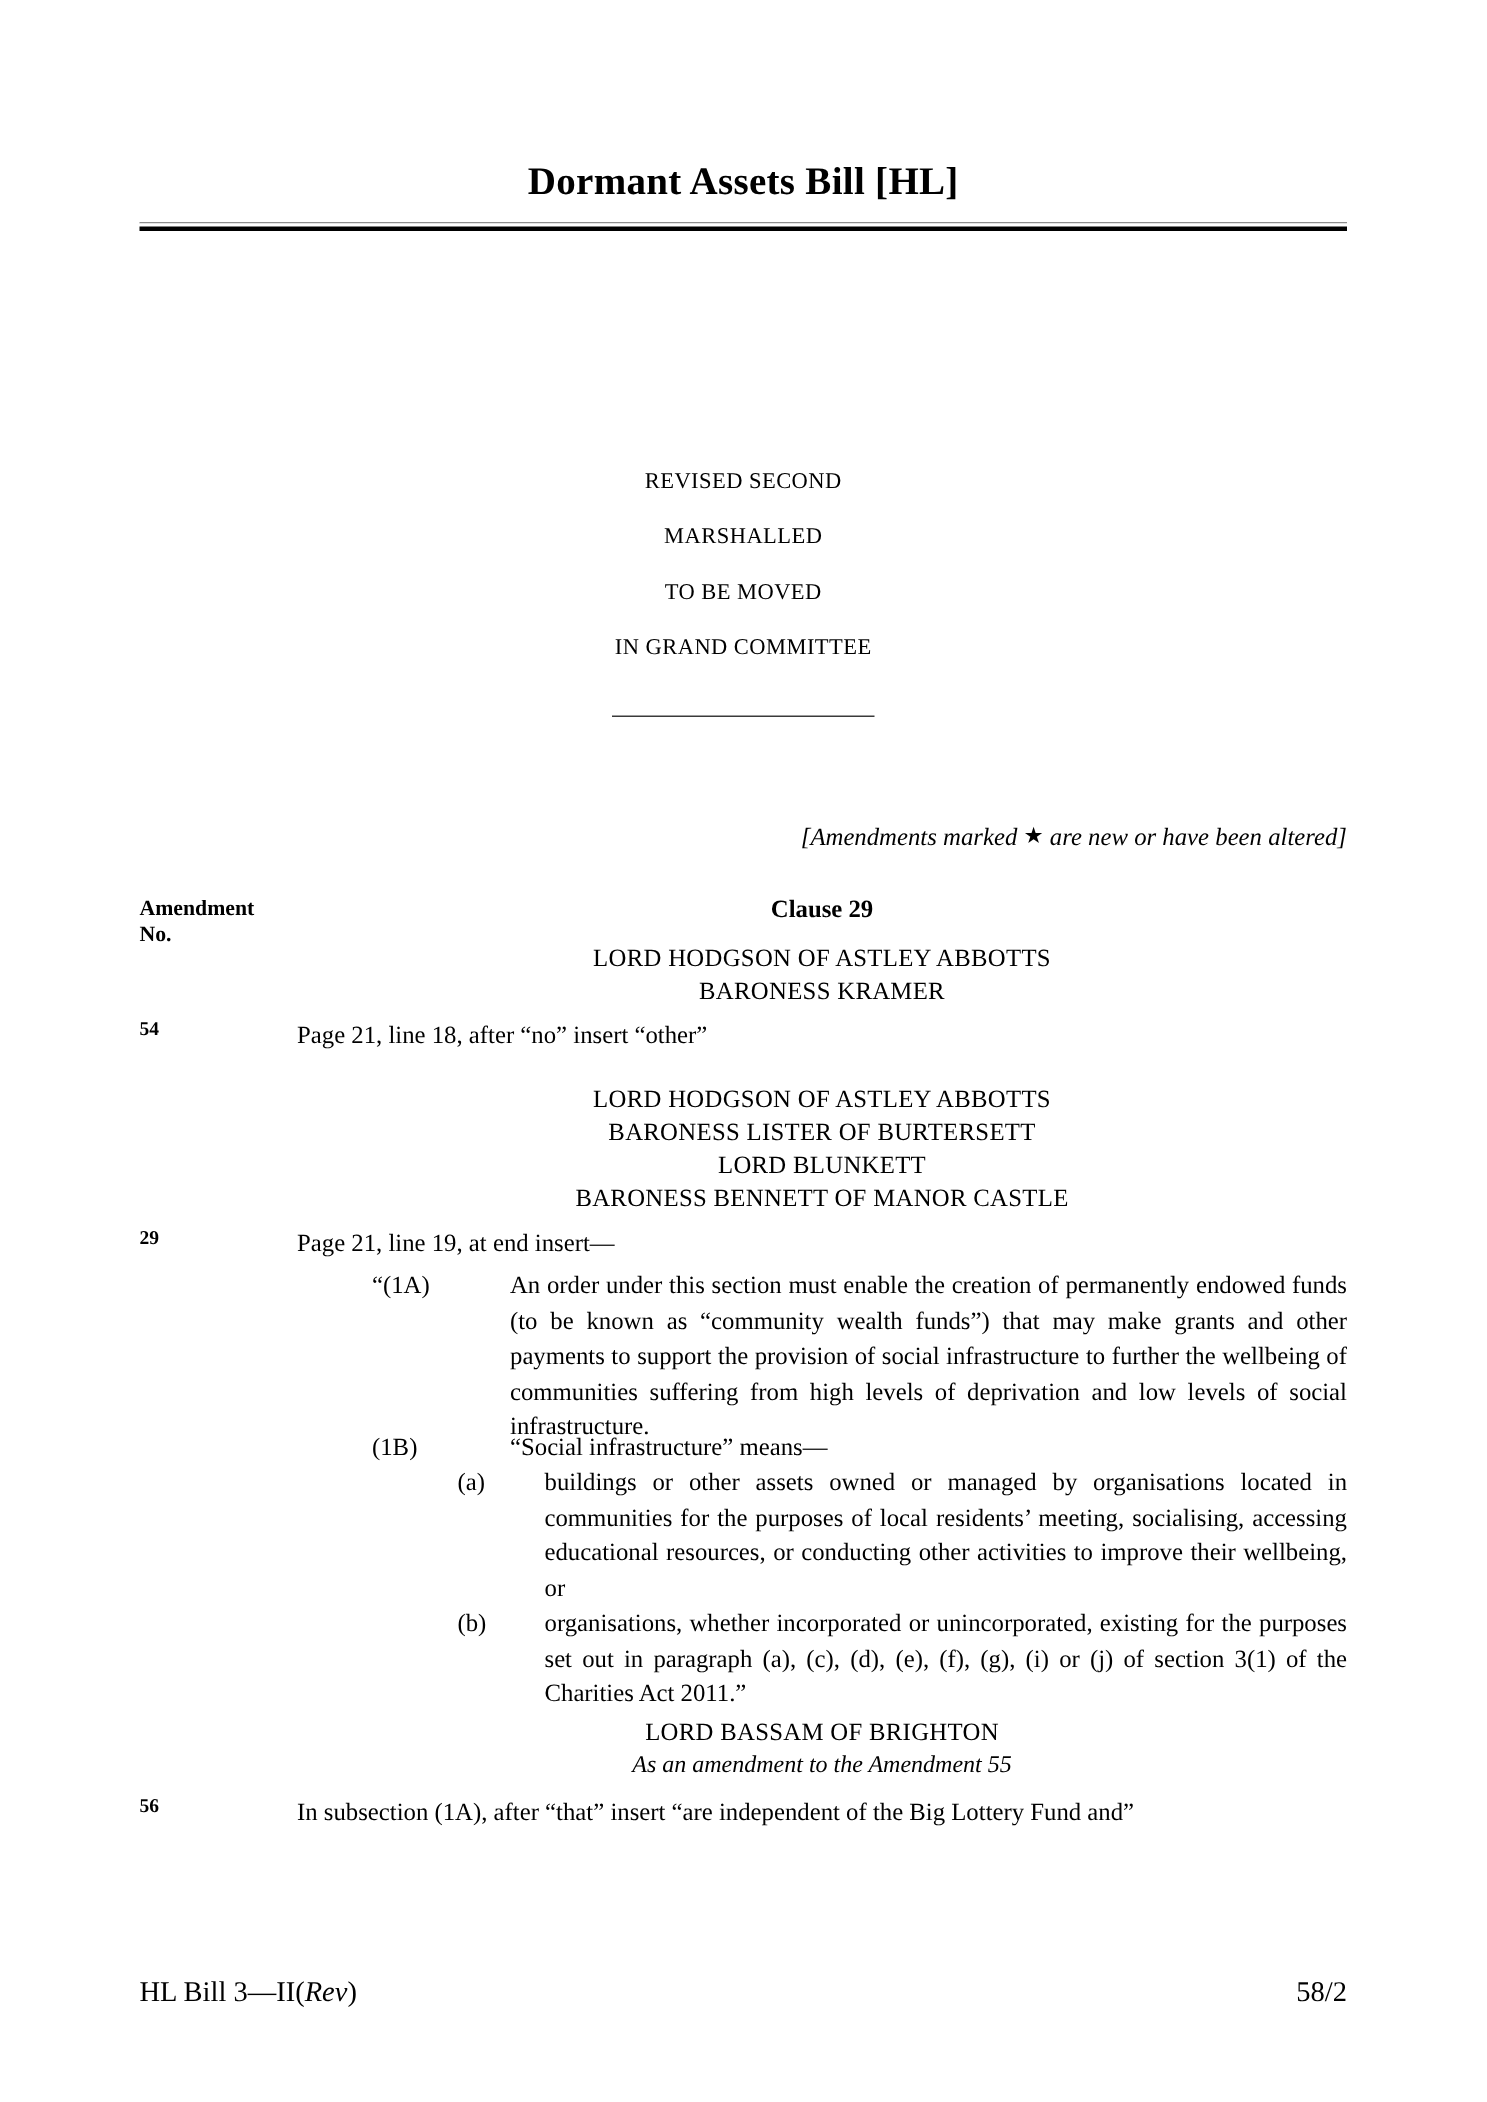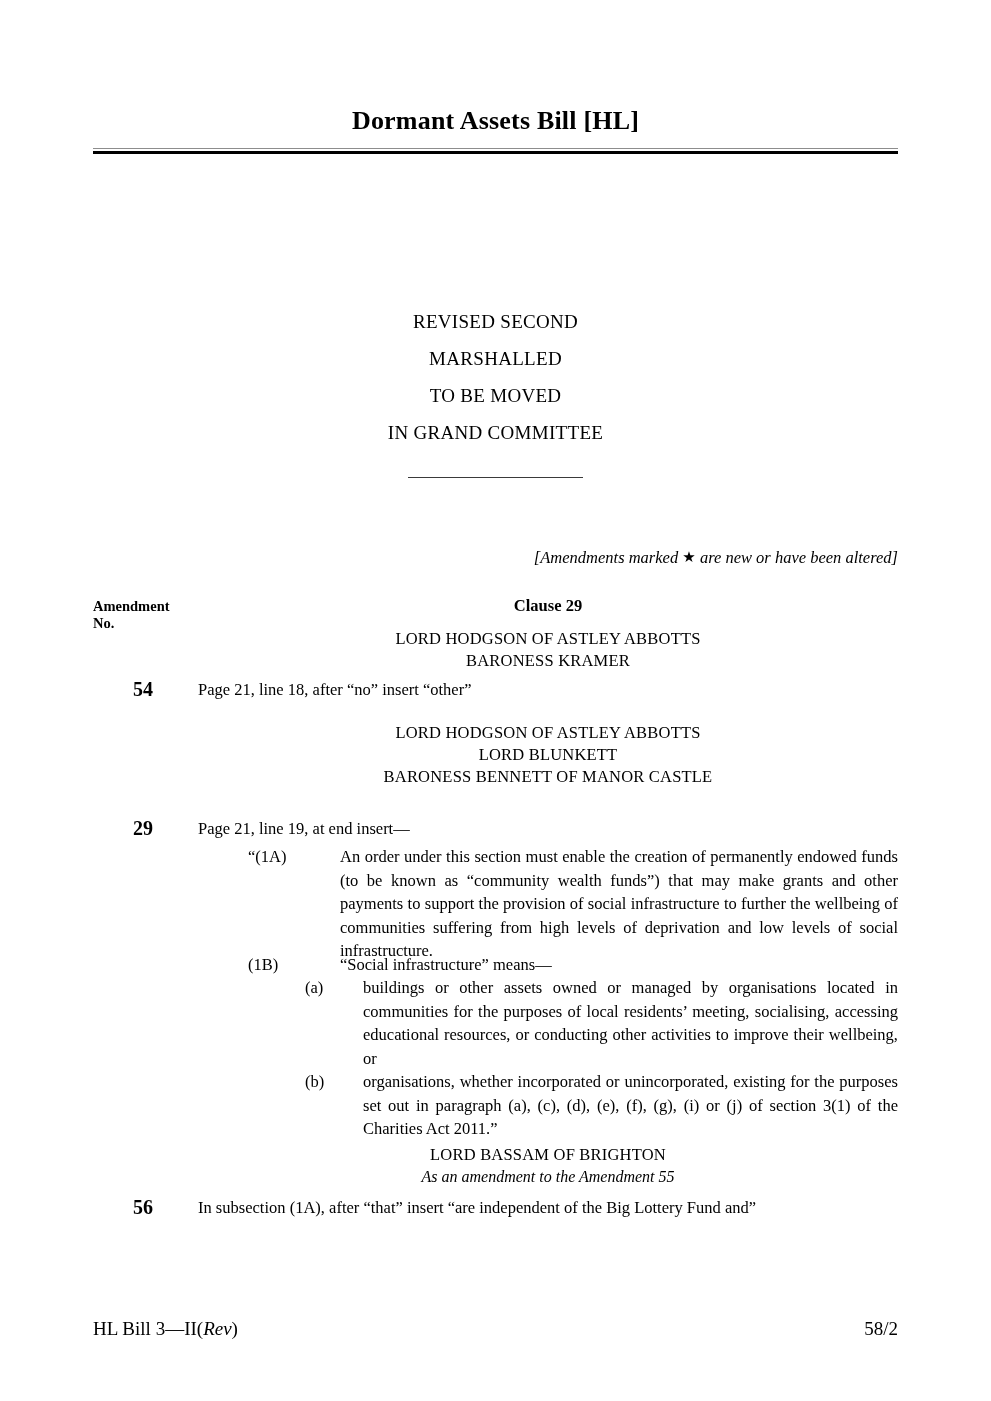--- a/index.html
+++ b/index.html
@@ -57,21 +57,21 @@
 
   
   .heading-block {
     position: absolute;
     left: 93px;
     top: 303px;
     width: 805px;
     text-align: center;
   }
   .heading-block .hline {
-    font-size: 19px;
+    font-size: 15px;
     line-height: 37px;
     letter-spacing: 0.3px;
   }
   .short-rule {
     width: 175px;
     height: 1px;
     background: #3a3a3a;
     margin: 26px auto 0 auto;
   }
 
@@ -98,22 +98,21 @@
     width: 100px;
     font-weight: bold;
     font-size: 14.5px;
     line-height: 17px;
   }
   .amd-no {
     position: absolute;
     left: 93px;
     width: 100px;
     font-weight: bold;
-    font-size: 20px;
-    margin-left: 40px;
+    font-size: 13px;
   }
   .centered-block {
     position: absolute;
     left: 198px;
     width: 700px;
     text-align: center;
   }
   .clause-head {
     font-size: 16.5px;
     font-weight: bold;
@@ -226,20 +225,21 @@
   <div class="centered-block" style="top:628px;">
     <div class="member">LORD HODGSON OF ASTLEY ABBOTTS</div>
     <div class="member">BARONESS KRAMER</div>
   </div>
 
   <div class="amd-no" style="top:678px;">54</div>
   <div class="amd-text" style="top:678px;">Page 21, line 18, after “no” insert “other”</div>
 
   <div class="centered-block" style="top:722px;">
     <div class="member">LORD HODGSON OF ASTLEY ABBOTTS</div>
+    <div class="member">BARONESS LISTER OF BURTERSETT</div>
     <div class="member">LORD BLUNKETT</div>
     <div class="member">BARONESS BENNETT OF MANOR CASTLE</div>
   </div>
 
   <div class="amd-no" style="top:817px;">29</div>
   <div class="amd-text" style="top:817px;">Page 21, line 19, at end insert—</div>
 
   <div class="para lvl1" style="top:845px;">
     <span class="marker">“(1A)</span>
     <span class="ptext last-line">An order under this section must enable the creation of permanently endowed funds (to be known as “community wealth funds”) that may make grants and other payments to support the provision of social infrastructure to further the wellbeing of communities suffering from high levels of deprivation and low levels of social infrastructure.</span>

